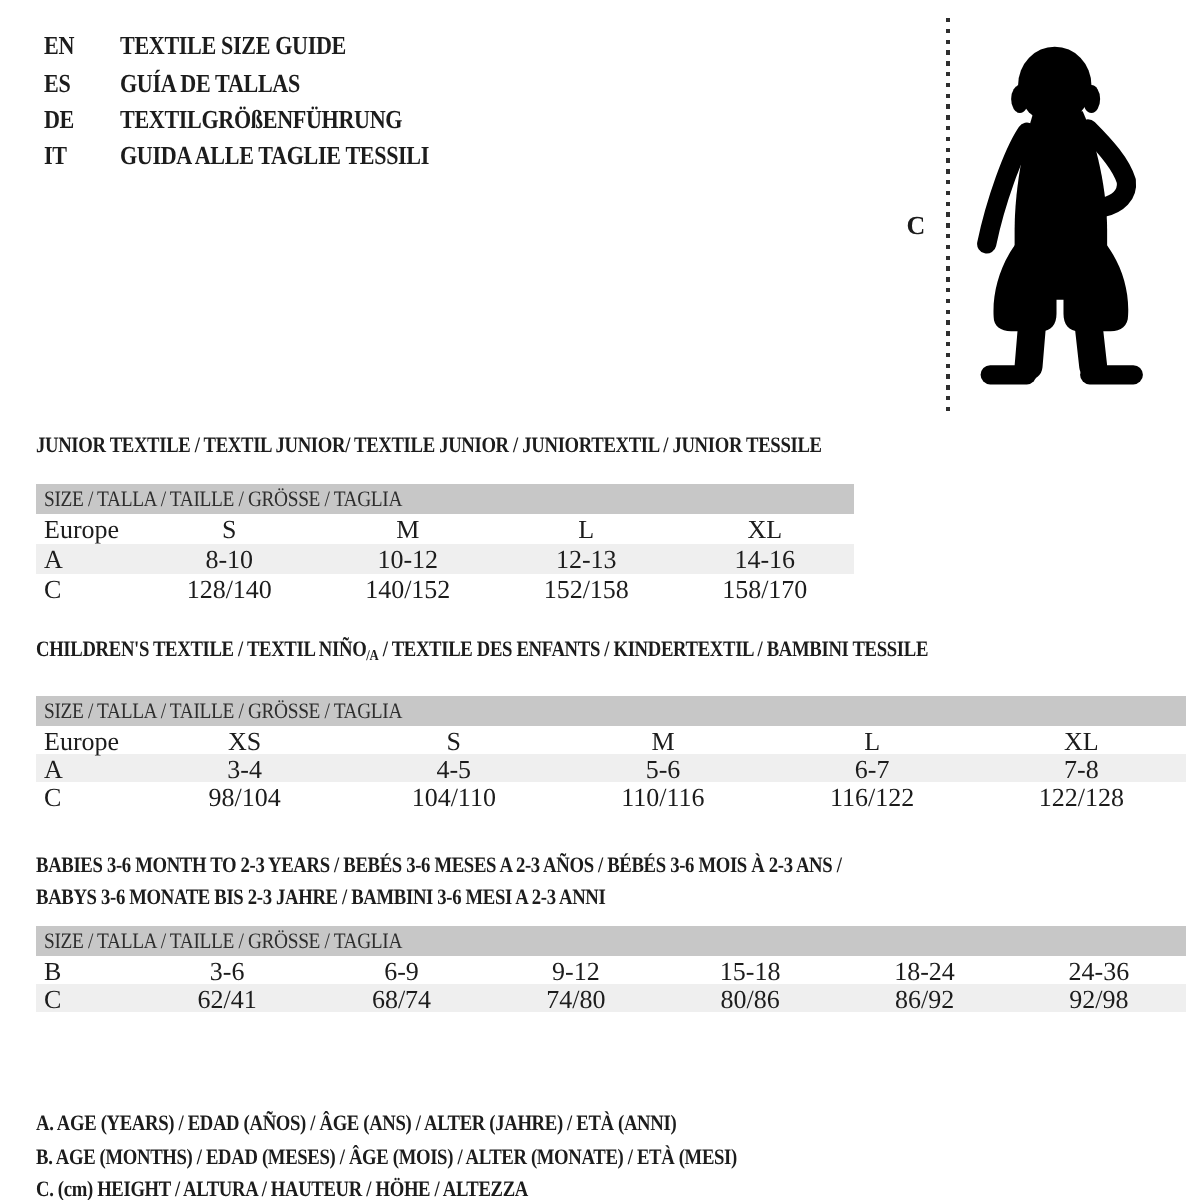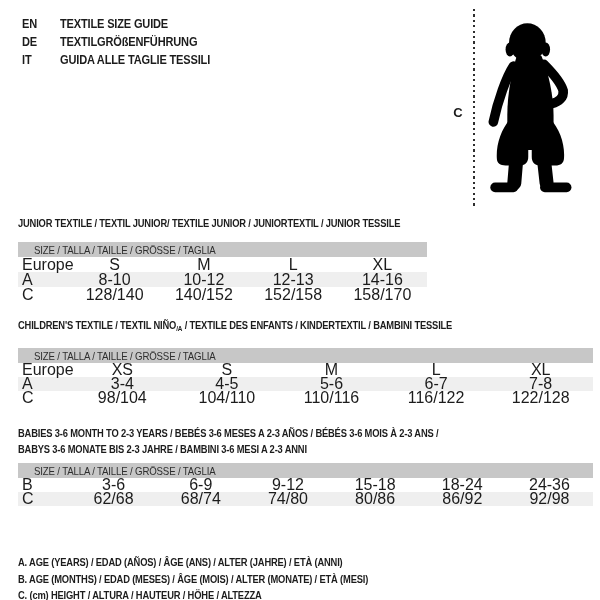--- a/index.html
+++ b/index.html
@@ -1,17 +1,17 @@
 <!DOCTYPE html>
 <html><head>
 <meta charset="utf-8">
 <style>
   html,body{margin:0;padding:0;background:#fff;}
   .page{position:relative;width:600px;height:600px;background:#ffffff;overflow:hidden;
-        font-family:Liberation Sans, sans-serif;color:#1c1c1c;}
+        font-family:Liberation Serif, serif;color:#1c1c1c;}
 
   
   .lang-list{position:absolute;left:22px;top:14px;}
   .lang-row{display:flex;height:18.4px;align-items:center;}
   .lang-code,.lang-title{display:inline-block;font-weight:bold;font-size:13px;
         letter-spacing:-0.2px;transform:scaleX(0.85);transform-origin:left center;
         white-space:nowrap;}
   .lang-code{width:38px;transform-origin:left center;}
 
   
@@ -22,45 +22,49 @@
   .baby-svg{position:absolute;left:482px;top:8px;}
 
   
   .section-title{position:absolute;left:18px;font-weight:bold;font-size:11px;
         letter-spacing:-0.2px;line-height:16px;transform:scaleX(0.85);
         transform-origin:left center;white-space:nowrap;}
   .section-title .sub{font-size:7.5px;vertical-align:-2px;}
 
   .size-table{position:absolute;left:18px;}
   .size-bar{height:15px;background:#c7c7c7;display:flex;align-items:center;
-        padding-left:16px;box-sizing:border-box;}
+        padding-left:4px;box-sizing:border-box;}
   .size-bar-text{display:inline-block;font-size:11px;color:#2e2e2e;letter-spacing:-0.2px;
         transform:scaleX(0.88);transform-origin:left center;white-space:nowrap;}
   .trow{display:flex;height:14px;align-items:center;}
   .trow.r15{height:15px;}
   .trow.shaded{background:#efefef;}
-  .cell{font-size:16px;line-height:1;}
+  .cell{font-size:13px;line-height:1;}
   .cell.label{width:52px;padding-left:4px;box-sizing:border-box;text-align:left;}
   .cell.data{flex:1;text-align:center;}
 
   
   .footnotes{position:absolute;left:18px;top:536px;margin-top:20px;}
   .footnote{display:block;height:16.5px;font-weight:bold;font-size:11px;
         letter-spacing:-0.2px;transform:scaleX(0.85);transform-origin:left center;
         white-space:nowrap;}
 </style>
 </head>
 <body>
 
 <div class="page">
 
   <div class="lang-list">
     <div class="lang-row">
       <span class="lang-code">EN</span>
       <span class="lang-title">TEXTILE SIZE GUIDE</span>
+    </div>
+    <div class="lang-row">
+      <span class="lang-code">ES</span>
+      <span class="lang-title">GUÍA DE TALLAS</span>
     </div>
     <div class="lang-row">
       <span class="lang-code">DE</span>
       <span class="lang-title">TEXTILGRÖßENFÜHRUNG</span>
     </div>
     <div class="lang-row">
       <span class="lang-code">IT</span>
       <span class="lang-title">GUIDA ALLE TAGLIE TESSILI</span>
     </div>
   </div>
@@ -158,21 +162,21 @@
       <span class="cell label">B</span>
       <span class="cell data">3-6</span>
       <span class="cell data">6-9</span>
       <span class="cell data">9-12</span>
       <span class="cell data">15-18</span>
       <span class="cell data">18-24</span>
       <span class="cell data">24-36</span>
     </div>
     <div class="trow shaded">
       <span class="cell label">C</span>
-      <span class="cell data">62/68</span>
+      <span class="cell data">62/41</span>
       <span class="cell data">68/74</span>
       <span class="cell data">74/80</span>
       <span class="cell data">80/86</span>
       <span class="cell data">86/92</span>
       <span class="cell data">92/98</span>
     </div>
   </div>
 
   <div class="footnotes">
     <span class="footnote">A. AGE (YEARS) / EDAD (AÑOS) / ÂGE (ANS) / ALTER (JAHRE) / ETÀ (ANNI)</span>

